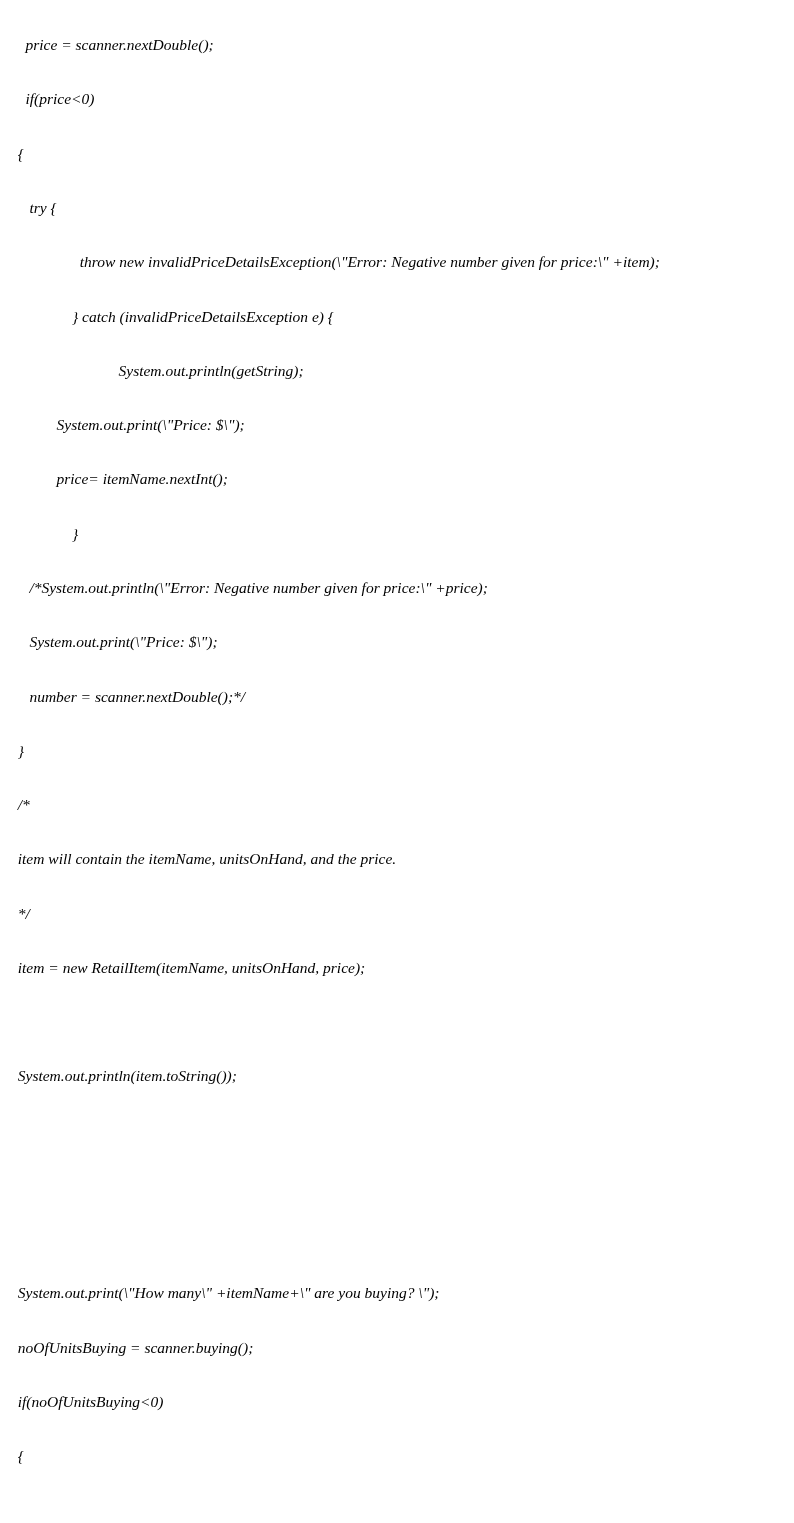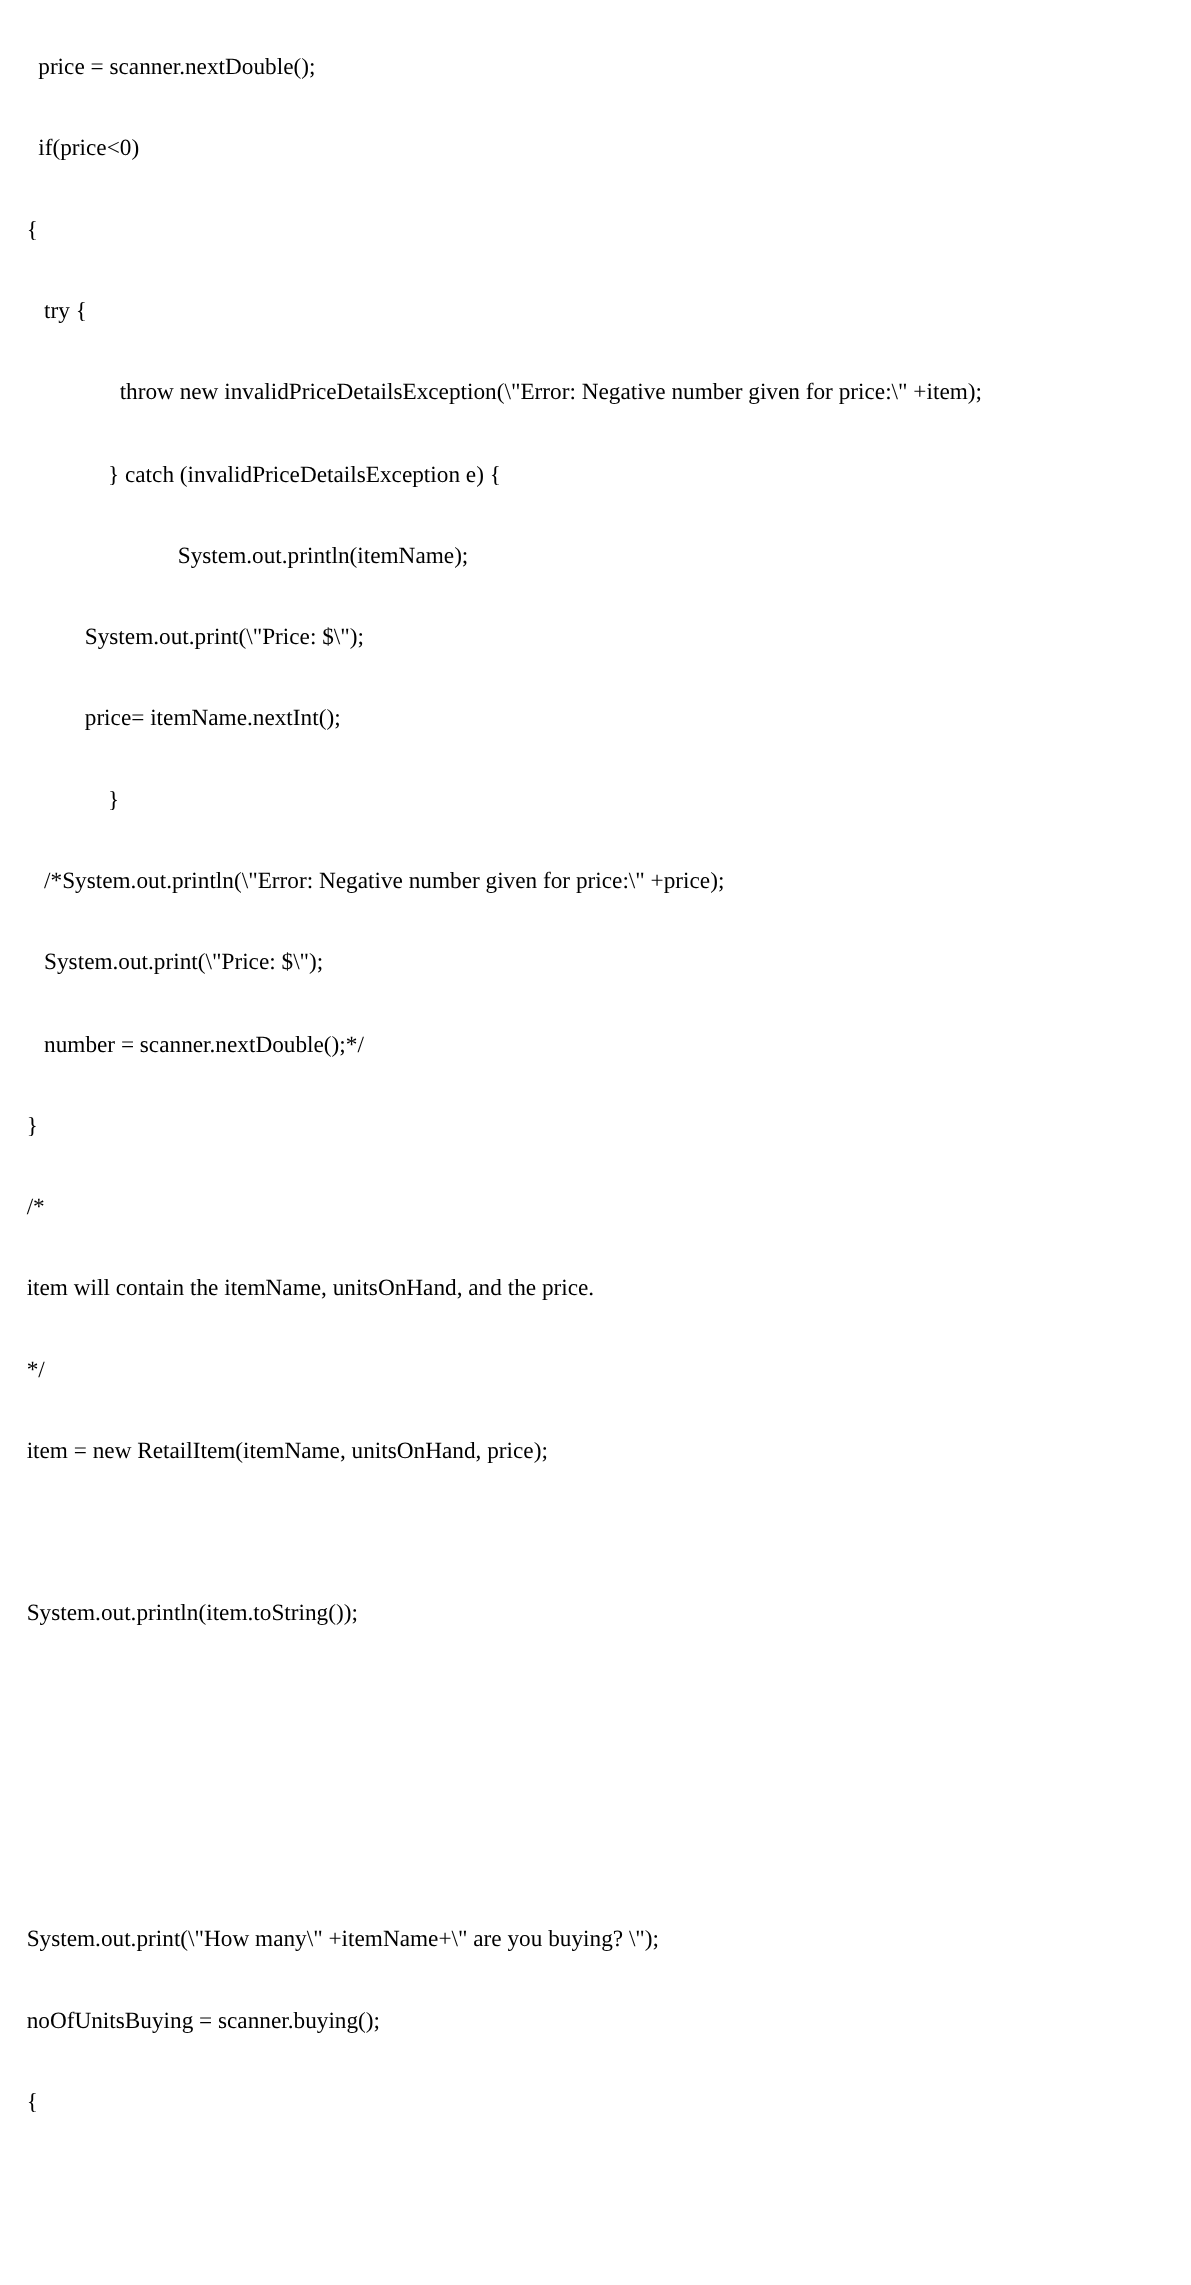--- a/index.html
+++ b/index.html
@@ -27,56 +27,58 @@
     white-space: pre-wrap;
     word-wrap: break-word;
     color: #000;
     margin: 0;
     padding-top: 0;
   }
   .code-line {
     white-space: pre-wrap;
     word-wrap: break-word;
     min-height: 18px;
+    font-style: italic;
   }
   .blank-line {
     min-height: 18px;
   }
 </style>
 </head>
 <body>
 
 <div class="page">
 
   <div class="code-block">
     <div class="code-line">    price = scanner.nextDouble();</div>
     <div class="code-line">    if(price&lt;0)</div>
     <div class="code-line">  {</div>
     <div class="code-line">     try {</div>
     <div class="code-line">                  throw new invalidPriceDetailsException(\"Error: Negative number given for price:\" +item);</div>
     <div class="code-line">                } catch (invalidPriceDetailsException e) {</div>
-    <div class="code-line">                            System.out.println(itemName);</div>
+    <div class="code-line">                            System.out.println(getString);</div>
     <div class="code-line">            System.out.print(\"Price: $\");</div>
     <div class="code-line">            price= itemName.nextInt();</div>
     <div class="code-line">                }</div>
     <div class="code-line">     /*System.out.println(\"Error: Negative number given for price:\" +price);</div>
     <div class="code-line">     System.out.print(\"Price: $\");</div>
     <div class="code-line">     number = scanner.nextDouble();*/</div>
     <div class="code-line">  }</div>
     <div class="code-line">  /*</div>
     <div class="code-line">  item will contain the itemName, unitsOnHand, and the price.</div>
     <div class="code-line">  */</div>
     <div class="code-line">  item = new RetailItem(itemName, unitsOnHand, price);</div>
     <div class="code-line blank-line"></div>
     <div class="code-line">  System.out.println(item.toString());</div>
     <div class="code-line blank-line"></div>
     <div class="code-line blank-line"></div>
     <div class="code-line blank-line"></div>
     <div class="code-line">  System.out.print(\"How many\" +itemName+\" are you buying? \");</div>
     <div class="code-line">  noOfUnitsBuying = scanner.buying();</div>
+    <div class="code-line">  if(noOfUnitsBuying&lt;0)</div>
     <div class="code-line">  {</div>
     
     
     
     
     
     
     
     
     

